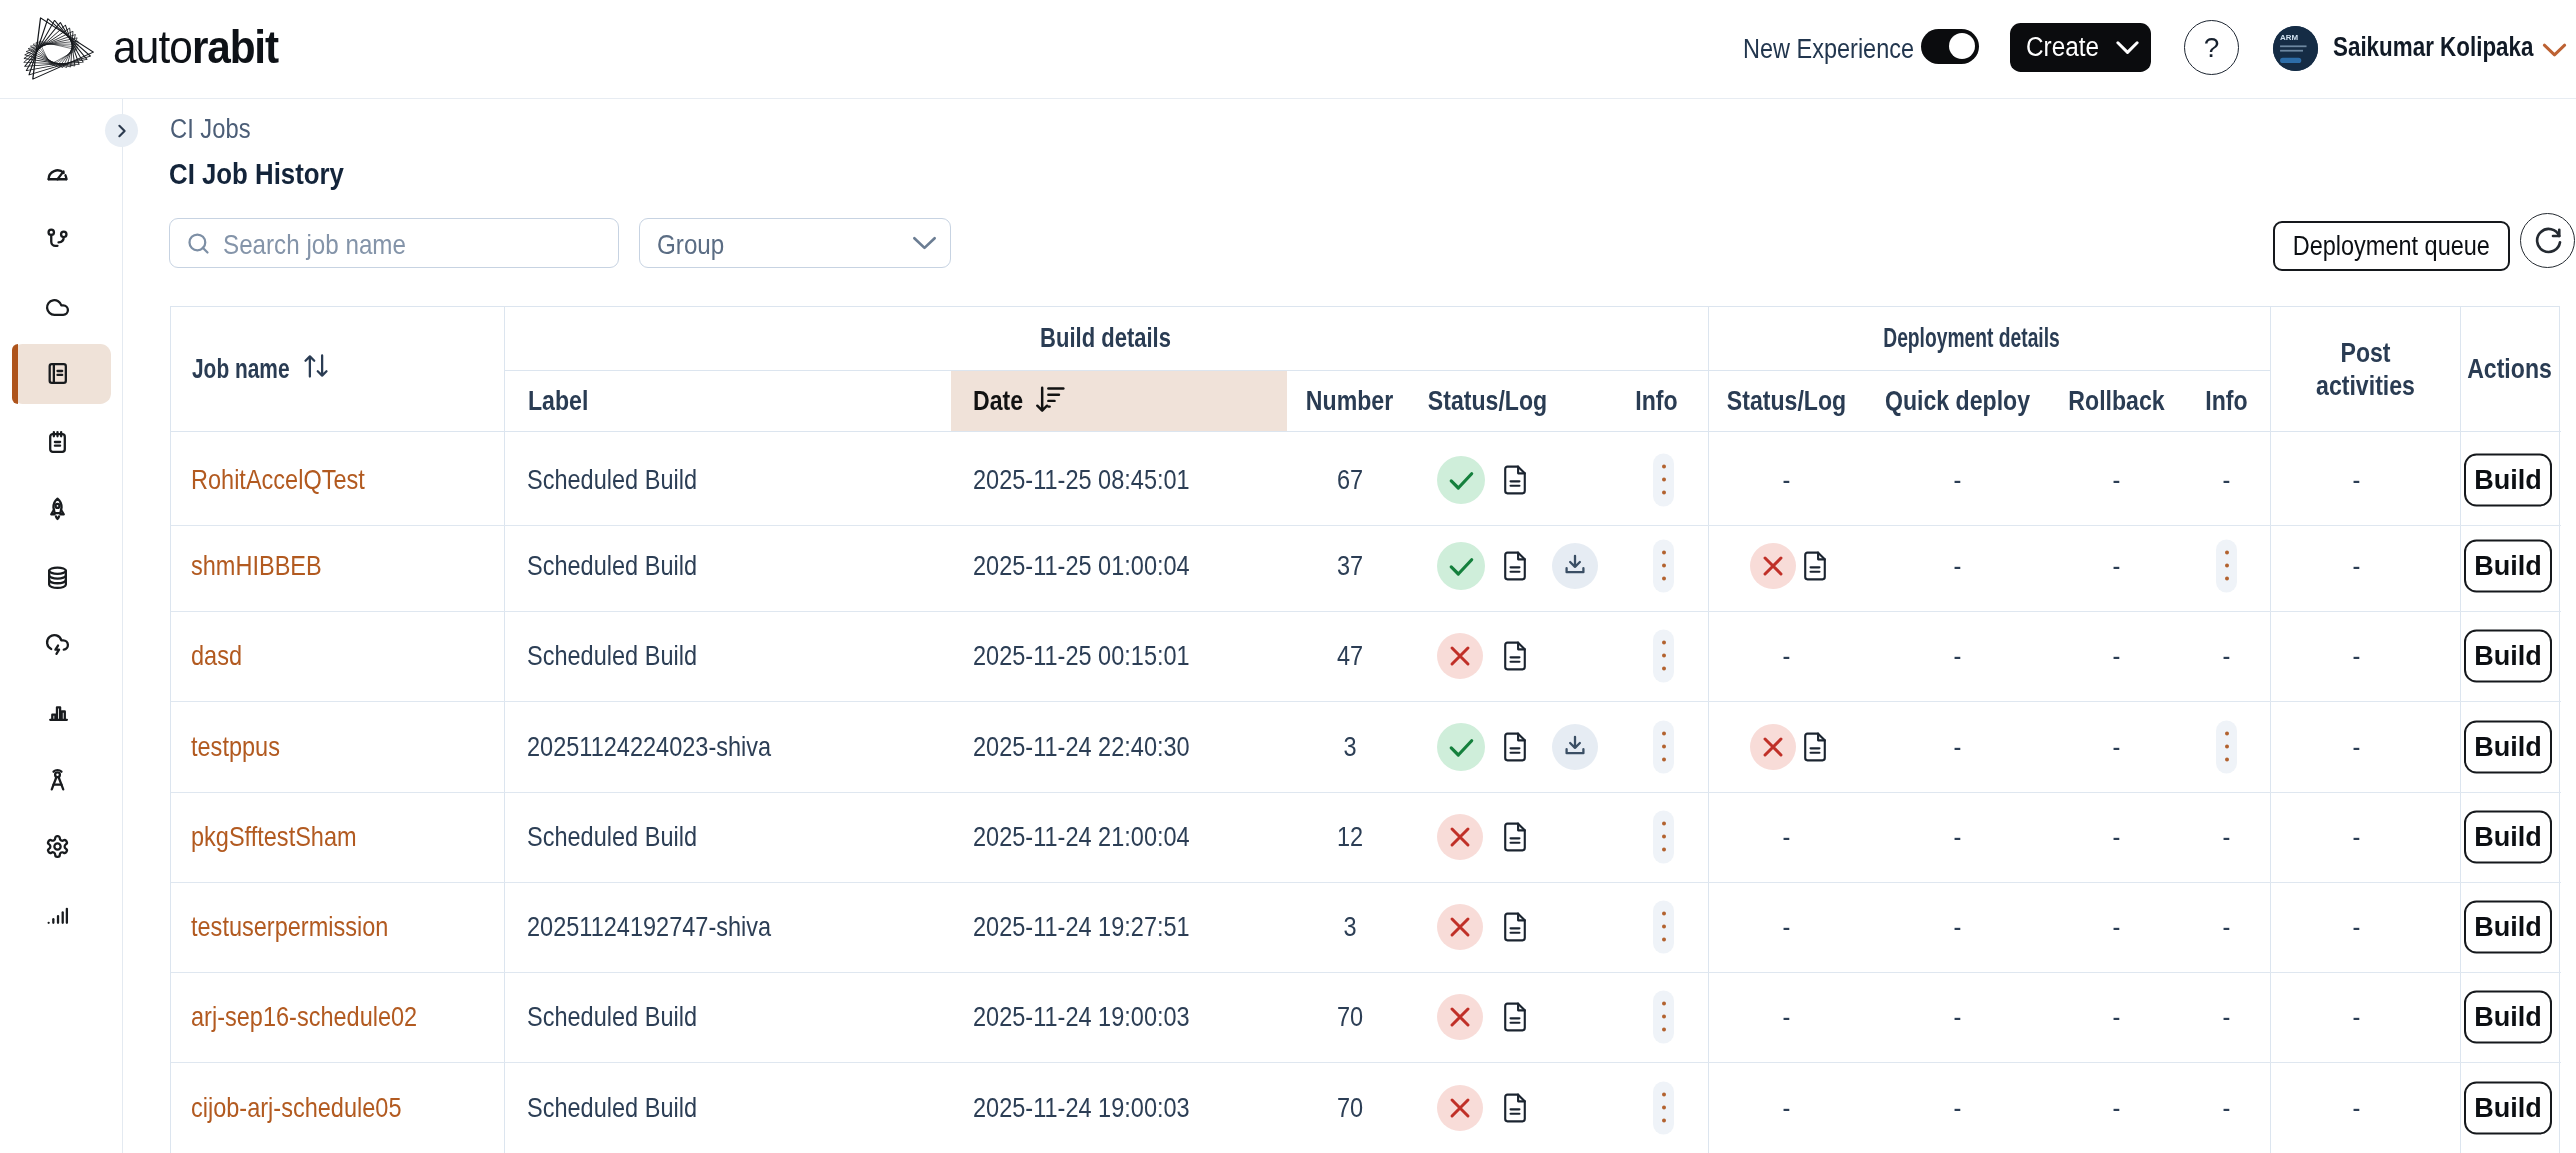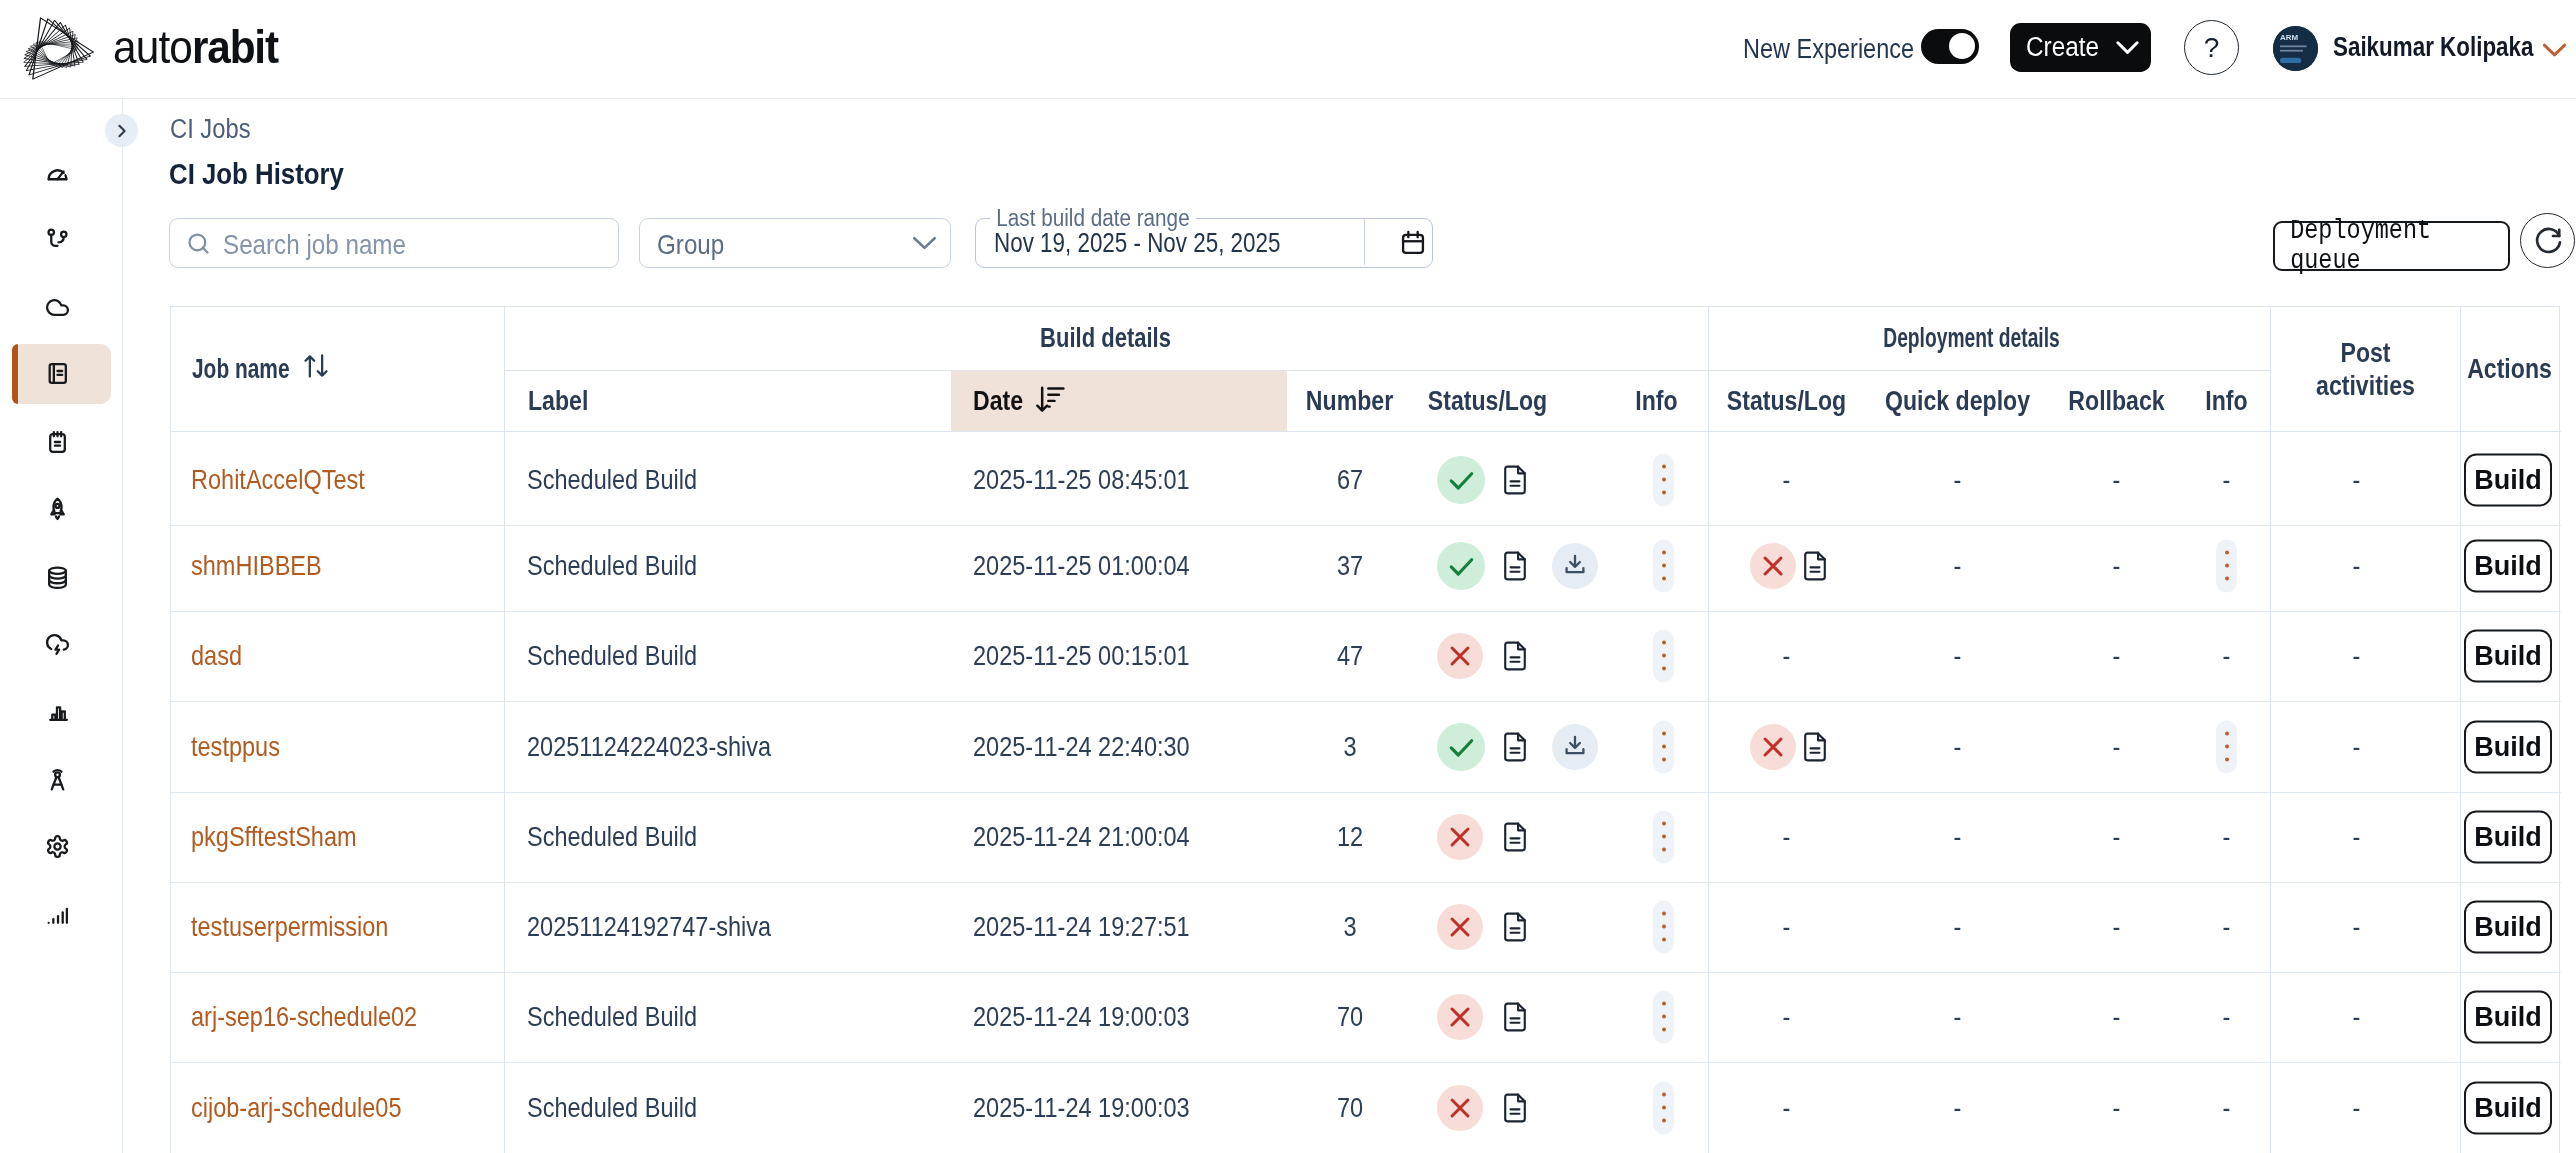--- a/index.html
+++ b/index.html
@@ -31,21 +31,21 @@
 #searchbox{left:169px;width:450px;}
 #searchbox .ph{position:absolute;left:53px;top:9.8px;font-size:27.5px;color:#8494a9;transform:scaleX(0.88);transform-origin:left;white-space:nowrap;}
 #groupbox{left:639px;width:312px;}
 #groupbox .gt{position:absolute;left:17px;top:9.8px;font-size:27.5px;color:#5b6d84;transform:scaleX(0.88);transform-origin:left;}
 #datebox{left:975px;width:458px;border-color:#b9c7d8;}
 #datebox .legend{position:absolute;left:14px;top:-14px;background:#fff;padding:0 7px;font-size:23px;color:#5b6d84;white-space:nowrap;transform:scaleX(0.9);transform-origin:left;}
 #datebox .dtext{position:absolute;left:18px;top:8px;font-size:28px;color:#22344a;transform:scaleX(0.8);transform-origin:left;white-space:nowrap;}
 #datebox .sep{position:absolute;left:388px;top:0px;width:0.9px;height:46px;background:#c7d3e2;}
 #filtersbtn{position:absolute;left:1442px;top:217px;width:223px;height:55px;border-radius:14px;background:#edf1f6;display:flex;align-items:center;}
 #filtersbtn .ft{font-size:27.5px;font-weight:500;color:#33465c;margin-left:16px;transform:scaleX(0.88);transform-origin:left;}
-#dqbtn{position:absolute;left:2273px;top:221px;width:237px;height:50px;border:2.2px solid #15181c;border-radius:9px;background:#fff;font-size:27px;font-weight:500;color:#0c0f13;display:flex;align-items:center;font-family:Liberation Mono, monospace;}
+#dqbtn{position:absolute;left:2273px;top:221px;width:237px;height:50px;border:2.2px solid #15181c;border-radius:9px;background:#fff;font-size:27px;font-weight:500;color:#0c0f13;display:flex;align-items:center;justify-content:center;}
 #refbtn{position:absolute;left:2520px;top:213px;width:55px;height:55px;border-radius:50%;border:1.8px solid #242a31;background:#fff;display:flex;align-items:center;justify-content:center;}
 
 #tbl{position:absolute;left:170px;top:306px;width:2390px;height:848px;border-left:0.9px solid #dce5ef;border-top:0.9px solid #dce5ef;border-right:0.9px solid #dce5ef;}
 .vline{position:absolute;top:0;width:0.9px;background:#dce5ef;}
 .hline{position:absolute;height:0.9px;background:#dce5ef;}
 #datecell{position:absolute;left:780px;top:64px;width:336px;height:60px;background:#f0e2d9;}
 .ghead{position:absolute;font-size:27.5px;font-weight:600;color:#2a3c53;top:15px;width:355px;text-align:center;transform:scaleX(0.8);transform-origin:center;}
 .shead{position:absolute;font-size:27.5px;font-weight:600;color:#2a3c53;top:78px;transform:scaleX(0.84);transform-origin:left;white-space:nowrap;}
 .sheadc{position:absolute;font-size:27.5px;font-weight:600;color:#2a3c53;top:78px;width:213px;text-align:center;transform:scaleX(0.84);transform-origin:center;white-space:nowrap;}
 .row{position:absolute;left:0;width:2390px;height:91px;border-bottom:0.9px solid #dfe7f0;}
@@ -199,30 +199,20 @@
         <path d="m20 20-4.2-4.2" stroke-linecap="round"></path>
       </svg>
     <div class="ph">Search job name</div>
   </div>
   <div class="fbox" id="groupbox">
     <div class="gt">Group</div>
     <svg class="abs" style="left:272px;top:17px" width="25" height="15" viewBox="0 0 28 17">
         <path d="M2.5 2.5 L14 13.5 L25.5 2.5" fill="none" stroke="#6b7d93" stroke-width="3" stroke-linecap="round" stroke-linejoin="round"></path>
       </svg>
   </div>
-  <div class="fbox" id="datebox">
-    <div class="legend">Last build date range</div>
-    <div class="dtext">Nov 19, 2025 - Nov 25, 2025</div>
-    <div class="sep"></div>
-    <svg class="abs" style="left:423px;top:9.8px" width="28" height="28" viewBox="0 0 24 24" fill="none" stroke="#15181c" stroke-width="2">
-        <rect x="3.5" y="5" width="17" height="15.5" rx="2.5"></rect>
-        <path d="M8 2.5V7M16 2.5V7" stroke-linecap="round"></path>
-        <path d="M3.5 10.5h17"></path>
-      </svg>
-  </div>
   <div id="dqbtn">
       <span style="display:inline-block;transform:scaleX(0.87)">Deployment queue</span>
     </div>
   <div id="refbtn">
       <svg width="30" height="30" viewBox="0 0 24 24" fill="none" stroke="#242a31" stroke-width="2.1" stroke-linecap="round" stroke-linejoin="round">
         <path d="M21 8a9.2 9.2 0 1 0 .6 5"></path>
         <path d="M21 3v5h-5"></path>
       </svg>
     </div>
 

